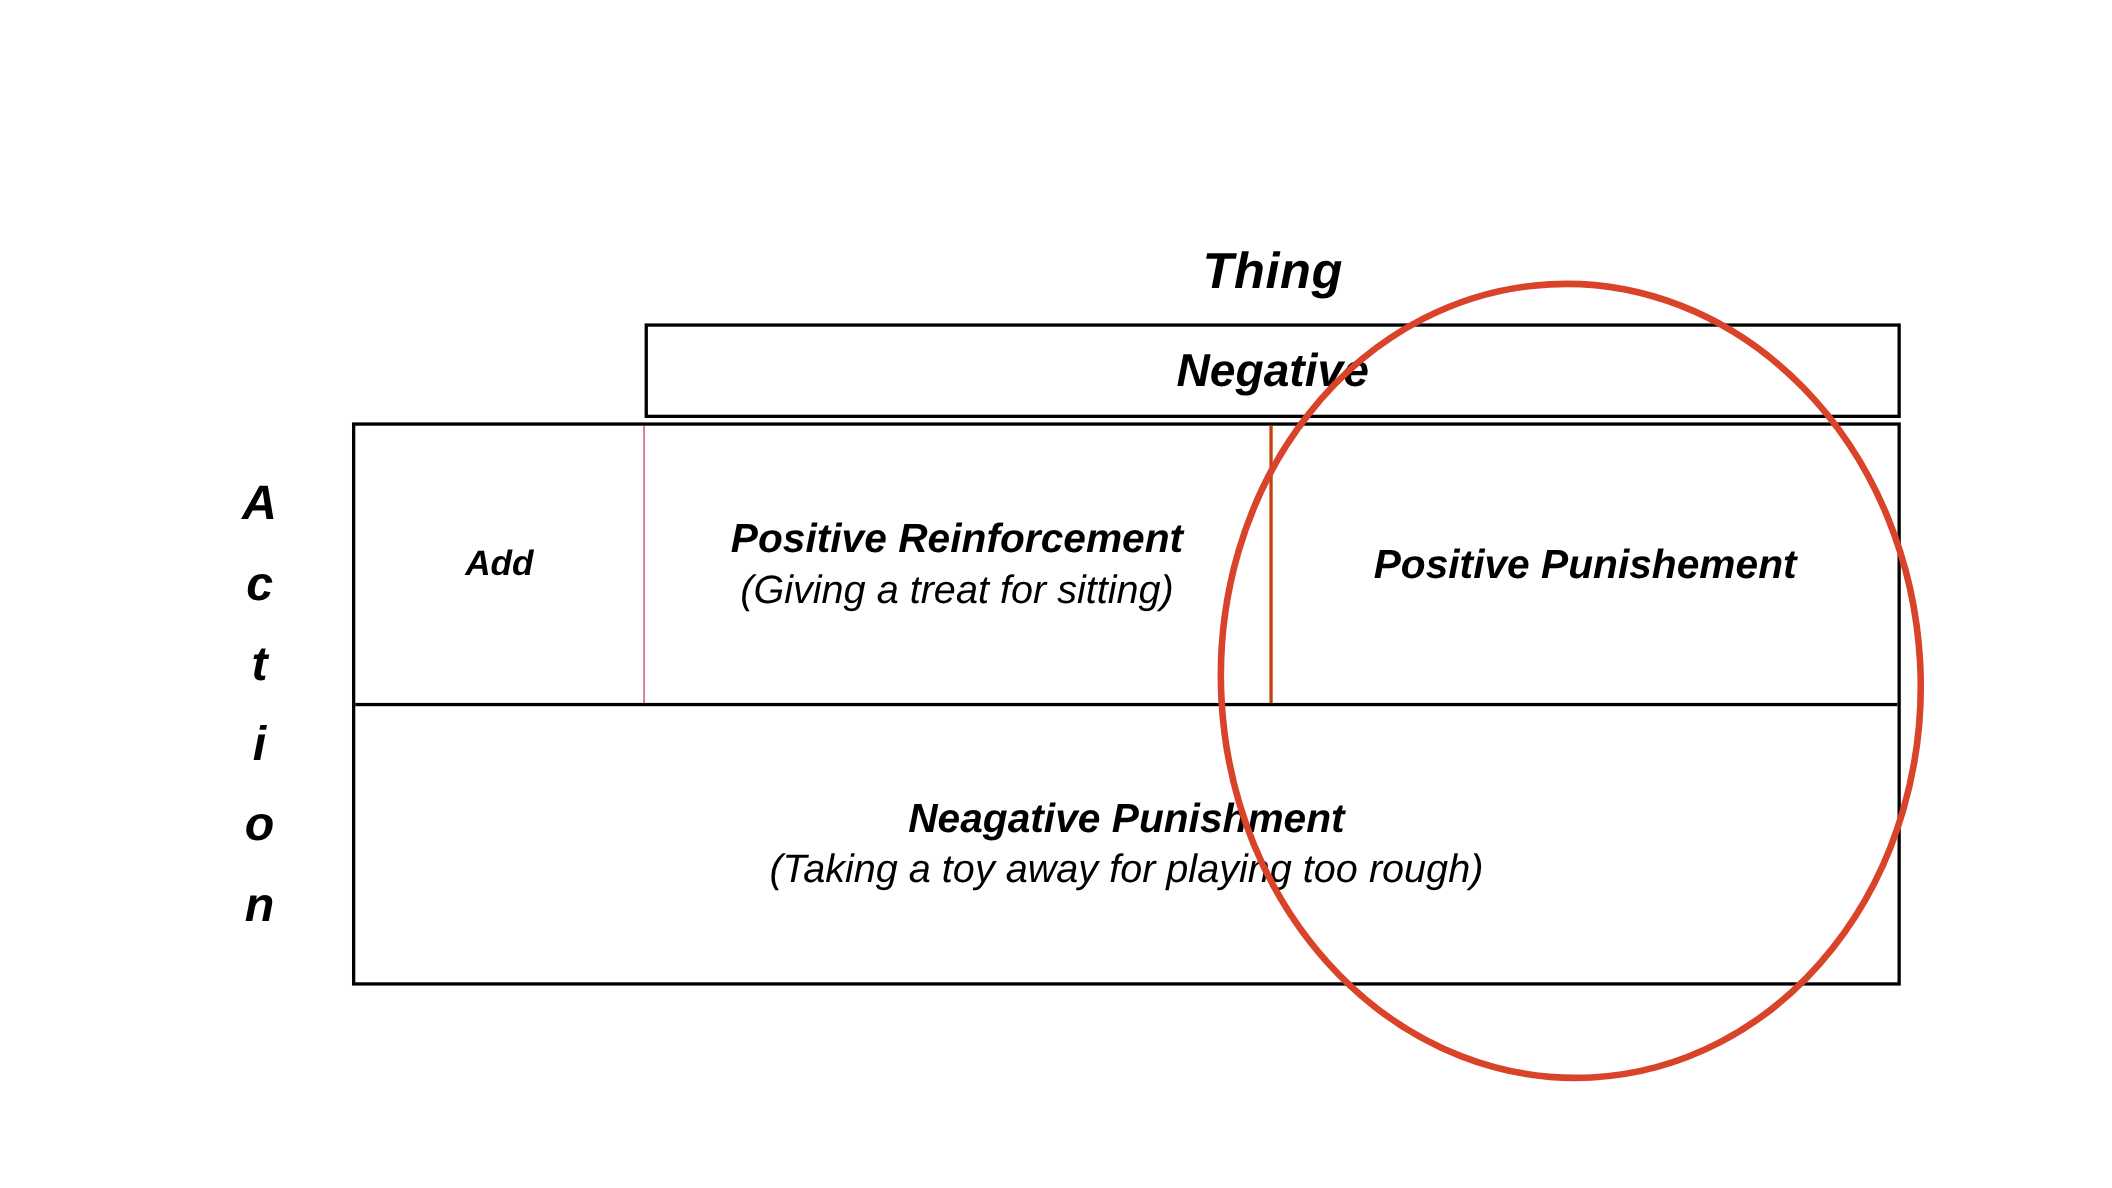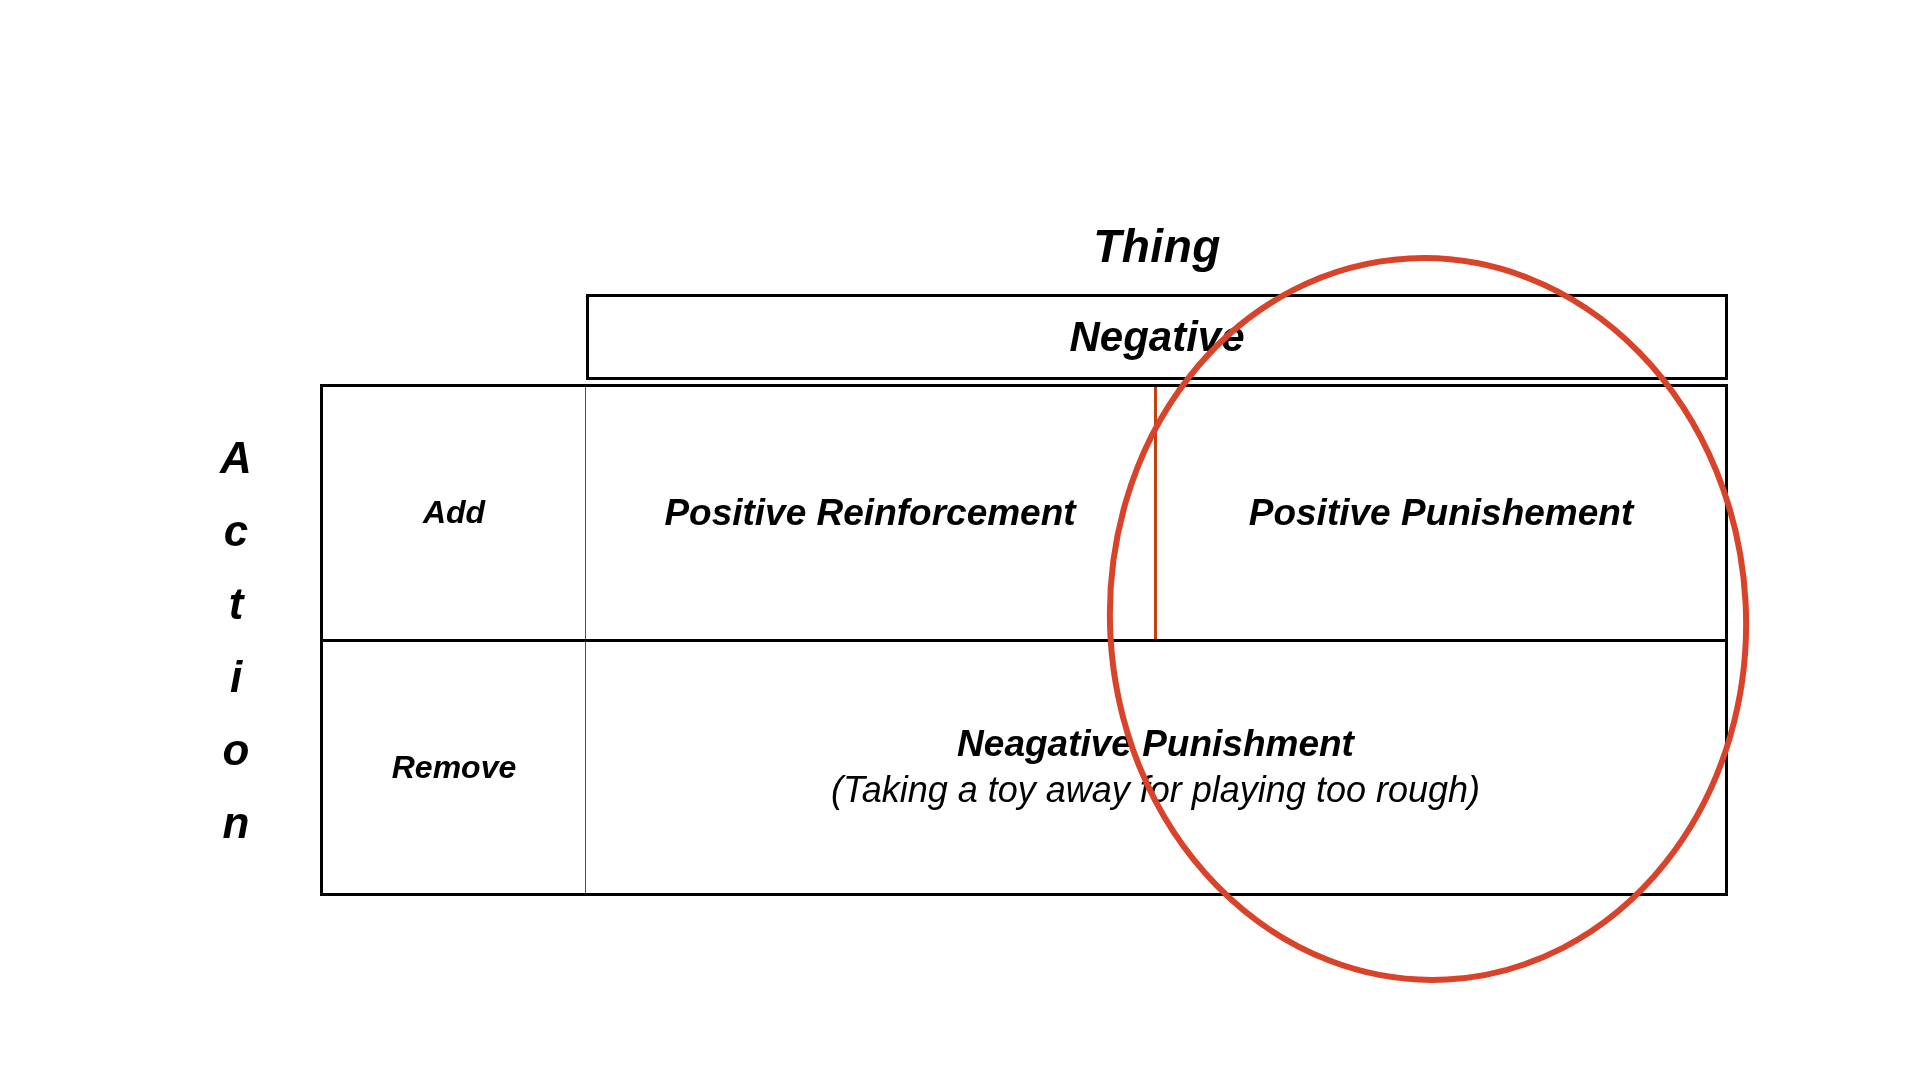--- a/index.html
+++ b/index.html
@@ -172,28 +172,28 @@
     <div class="hdr-row">
       <div class="hdr-cell">Negative</div>
     </div>
 
     <div class="body-block">
 
       <div class="body-row">
         <div class="rowlabel-cell">Add</div>
         <div class="data-cell">
           <span class="cell-title">Positive Reinforcement</span>
+          <span class="cell-desc">(Giving a treat for sitting)</span>
         </div>
         <div class="data-cell">
           <span class="cell-title">Positive Punishement</span>
         </div>
       </div>
 
       <div class="body-row">
-        <div class="rowlabel-cell">Remove</div>
         <div class="data-cell">
           <span class="cell-title">Neagative Punishment</span>
           <span class="cell-desc">(Taking a toy away for playing too rough)</span>
         </div>
       </div>
 
     </div>
   </div>
 
   <svg class="annotation-ellipse" viewBox="0 0 1920 1080">

